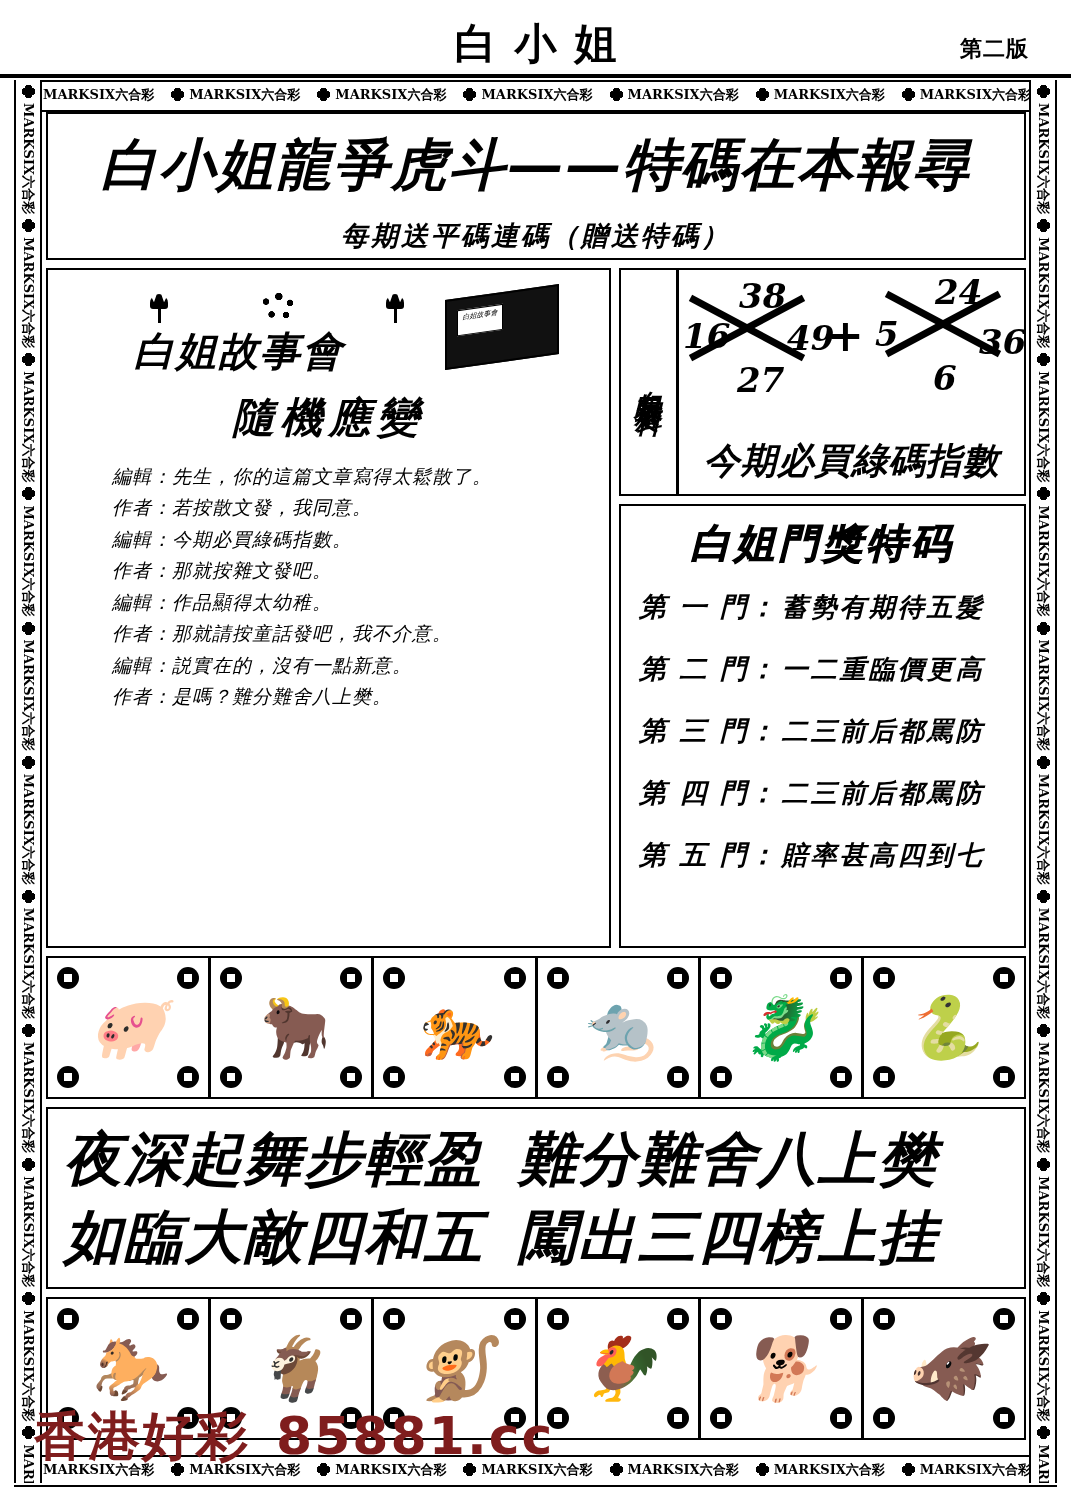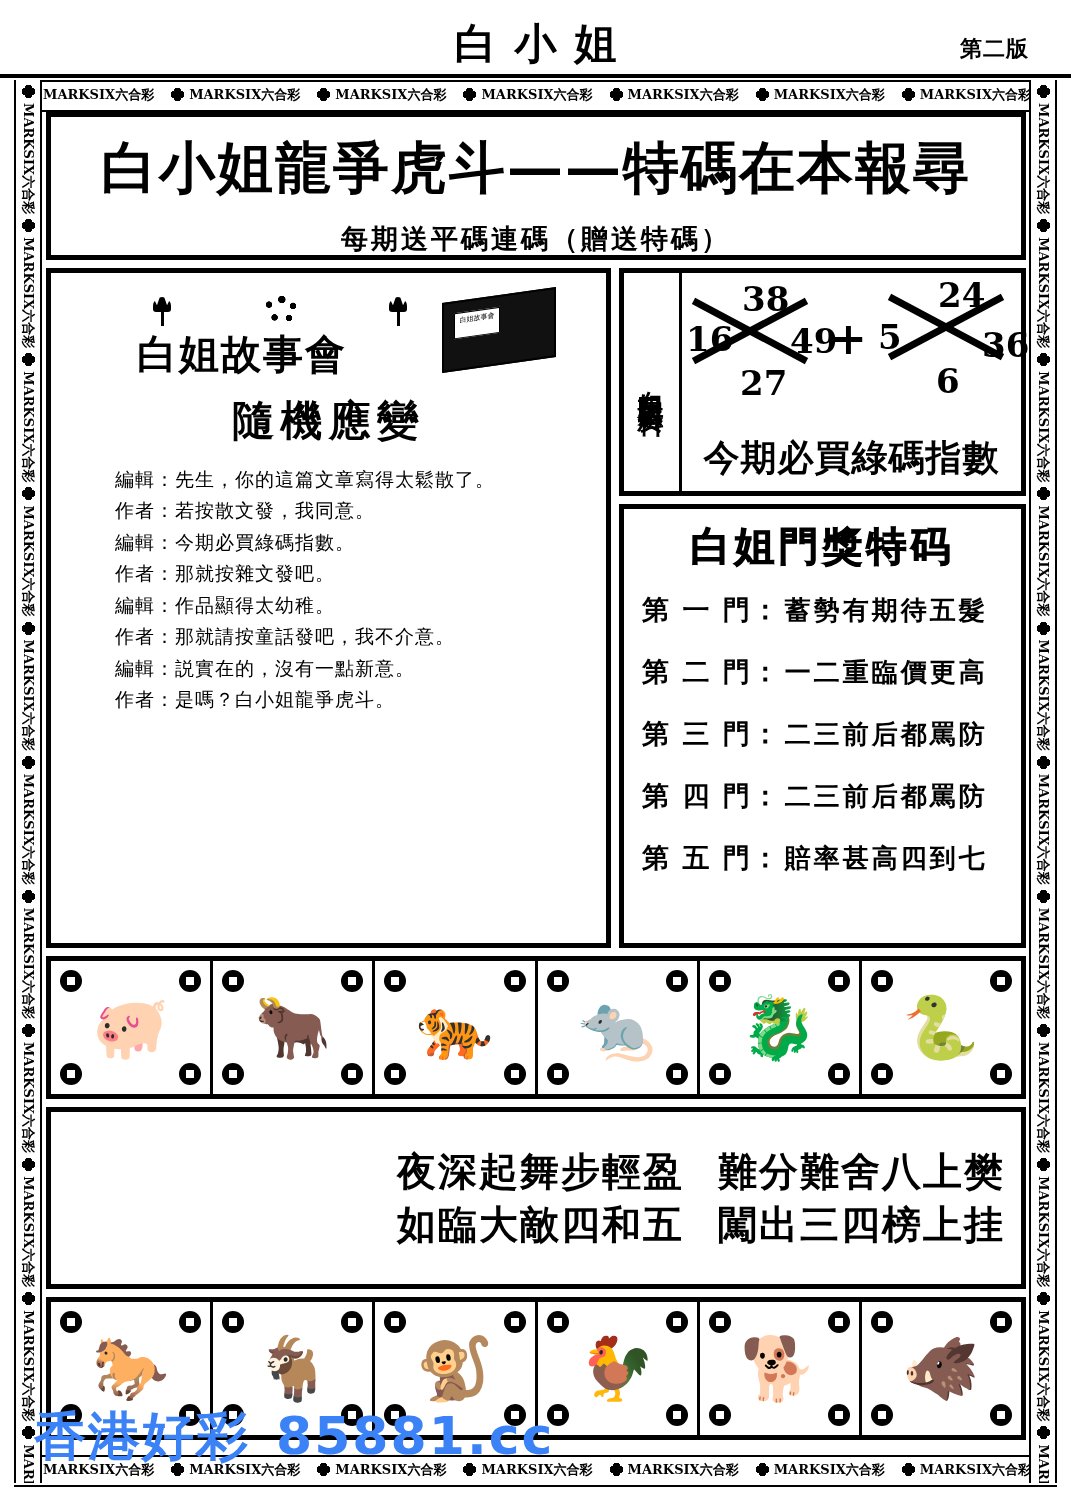--- a/index.html
+++ b/index.html
@@ -120,21 +120,21 @@
 
   
   .content {
     position: absolute;
     left: 46px;
     top: 112px;
     width: 980px;
     height: 1338px;
   }
 
-  .boxed { border: 5px solid #000000; box-sizing: border-box; }
+  .boxed { border: 2px solid #000000; box-sizing: border-box; font-style: italic; }
 
   
   .headline-box {
     height: 148px;
     position: relative;
   }
   .headline-main {
     text-align: center;
     font-family: "DejaVu Serif", serif;
     font-weight: bold;
@@ -401,24 +401,24 @@
     height: 182px;
     padding: 6px 16px;
     box-sizing: border-box;
     display: flex;
     flex-direction: column;
     justify-content: center;
   }
   .verse-line {
     font-family: "DejaVu Serif", serif;
     font-weight: bold;
-    font-size: 39px;
+    font-size: 58px;
     letter-spacing: 2px;
     white-space: nowrap;
-    text-align: right;
+    text-align: left;
     line-height: 1.35;
   }
   .verse-line .gap { display: inline-block; width: 34px; }
 
   
   .watermark {
     position: absolute;
     left: 34px;
     bottom: 28px;
     font-family: "DejaVu Sans", sans-serif;
@@ -475,21 +475,21 @@
         </div>
         <div class="story-subtitle">隨機應變</div>
         <div class="story-body">
           <p>編輯：先生，你的這篇文章寫得太鬆散了。</p>
           <p>作者：若按散文發，我同意。</p>
           <p>編輯：今期必買綠碼指數。</p>
           <p>作者：那就按雜文發吧。</p>
           <p>編輯：作品顯得太幼稚。</p>
           <p>作者：那就請按童話發吧，我不介意。</p>
           <p>編輯：説實在的，沒有一點新意。</p>
-          <p>作者：是嗎？白小姐龍爭虎斗。</p>
+          <p>作者：是嗎？難分難舍八上樊。</p>
         </div>
       </div>
 
       <div class="mid-right">
 
         <div class="boxed formula-box">
           <div class="formula-side">
             <span>白姐最层资料</span>
           </div>
           <div class="formula-main">
@@ -633,17 +633,17 @@
         <span class="coin c-tl"></span>
         <span class="coin c-tr"></span>
         <span class="coin c-bl"></span>
         <span class="coin c-br"></span>
         <span class="animal">🐗</span>
       </div>
     </div>
 
   </div>
 
-  <div class="watermark" style="color: #3b82f6;">
+  <div class="watermark" style="color: #7f1d1d;">
     <span>香港好彩</span><span class="site">85881.cc</span>
   </div>
 
 </div>
 
 </body></html>

